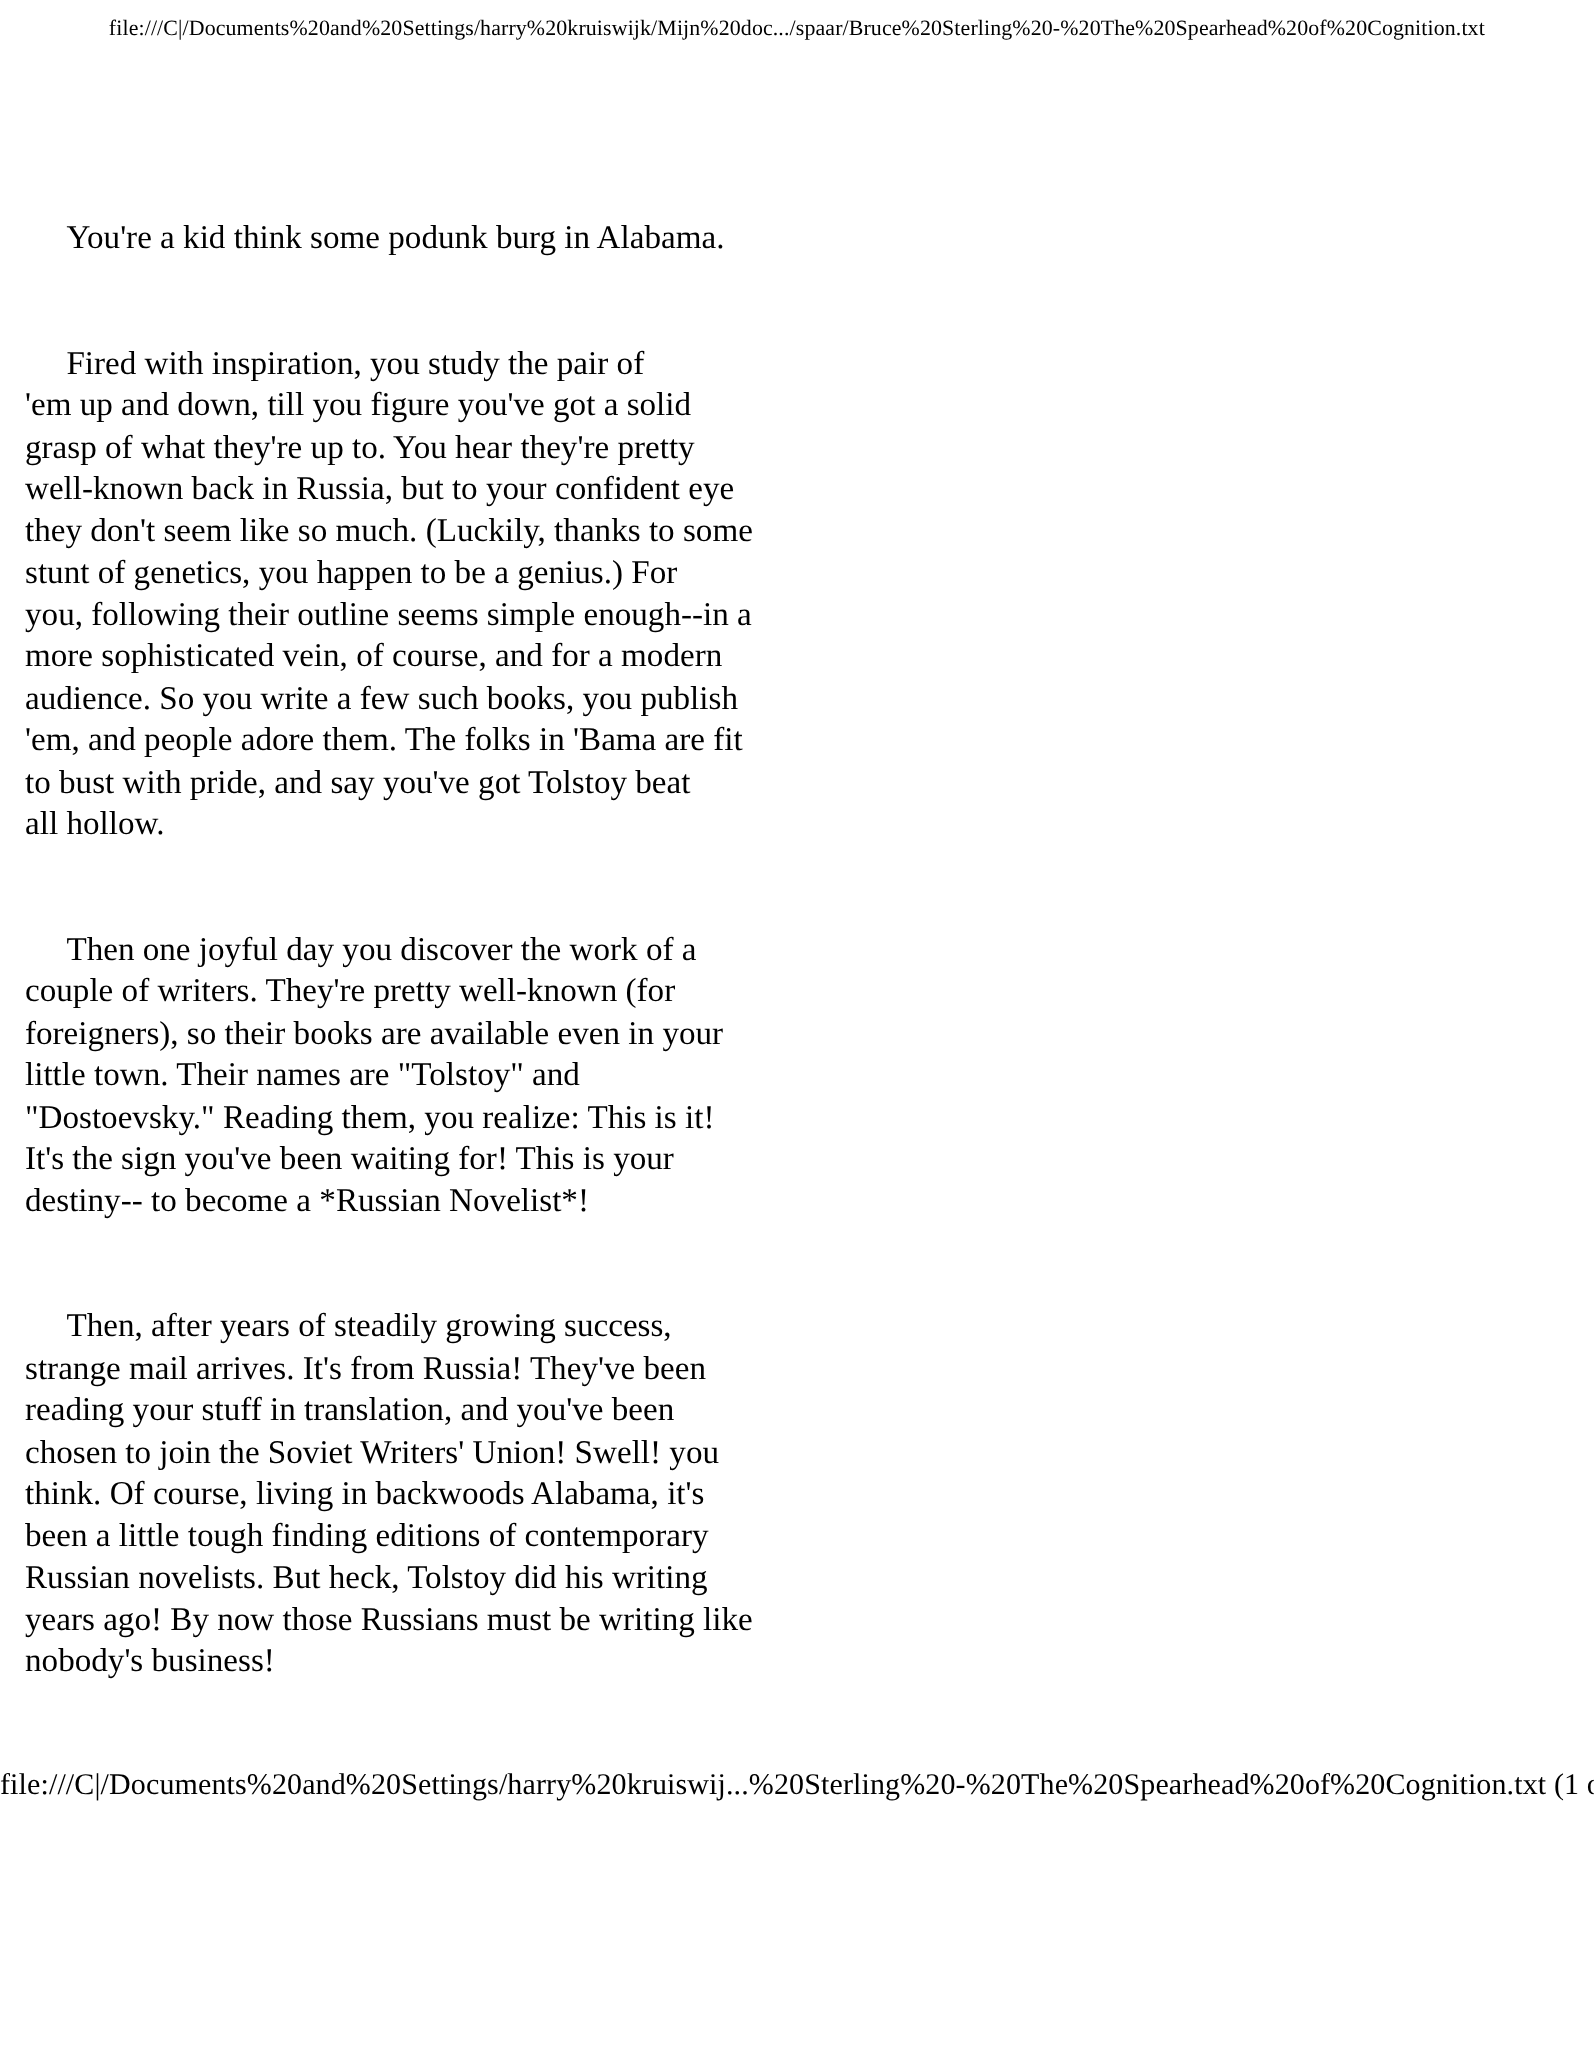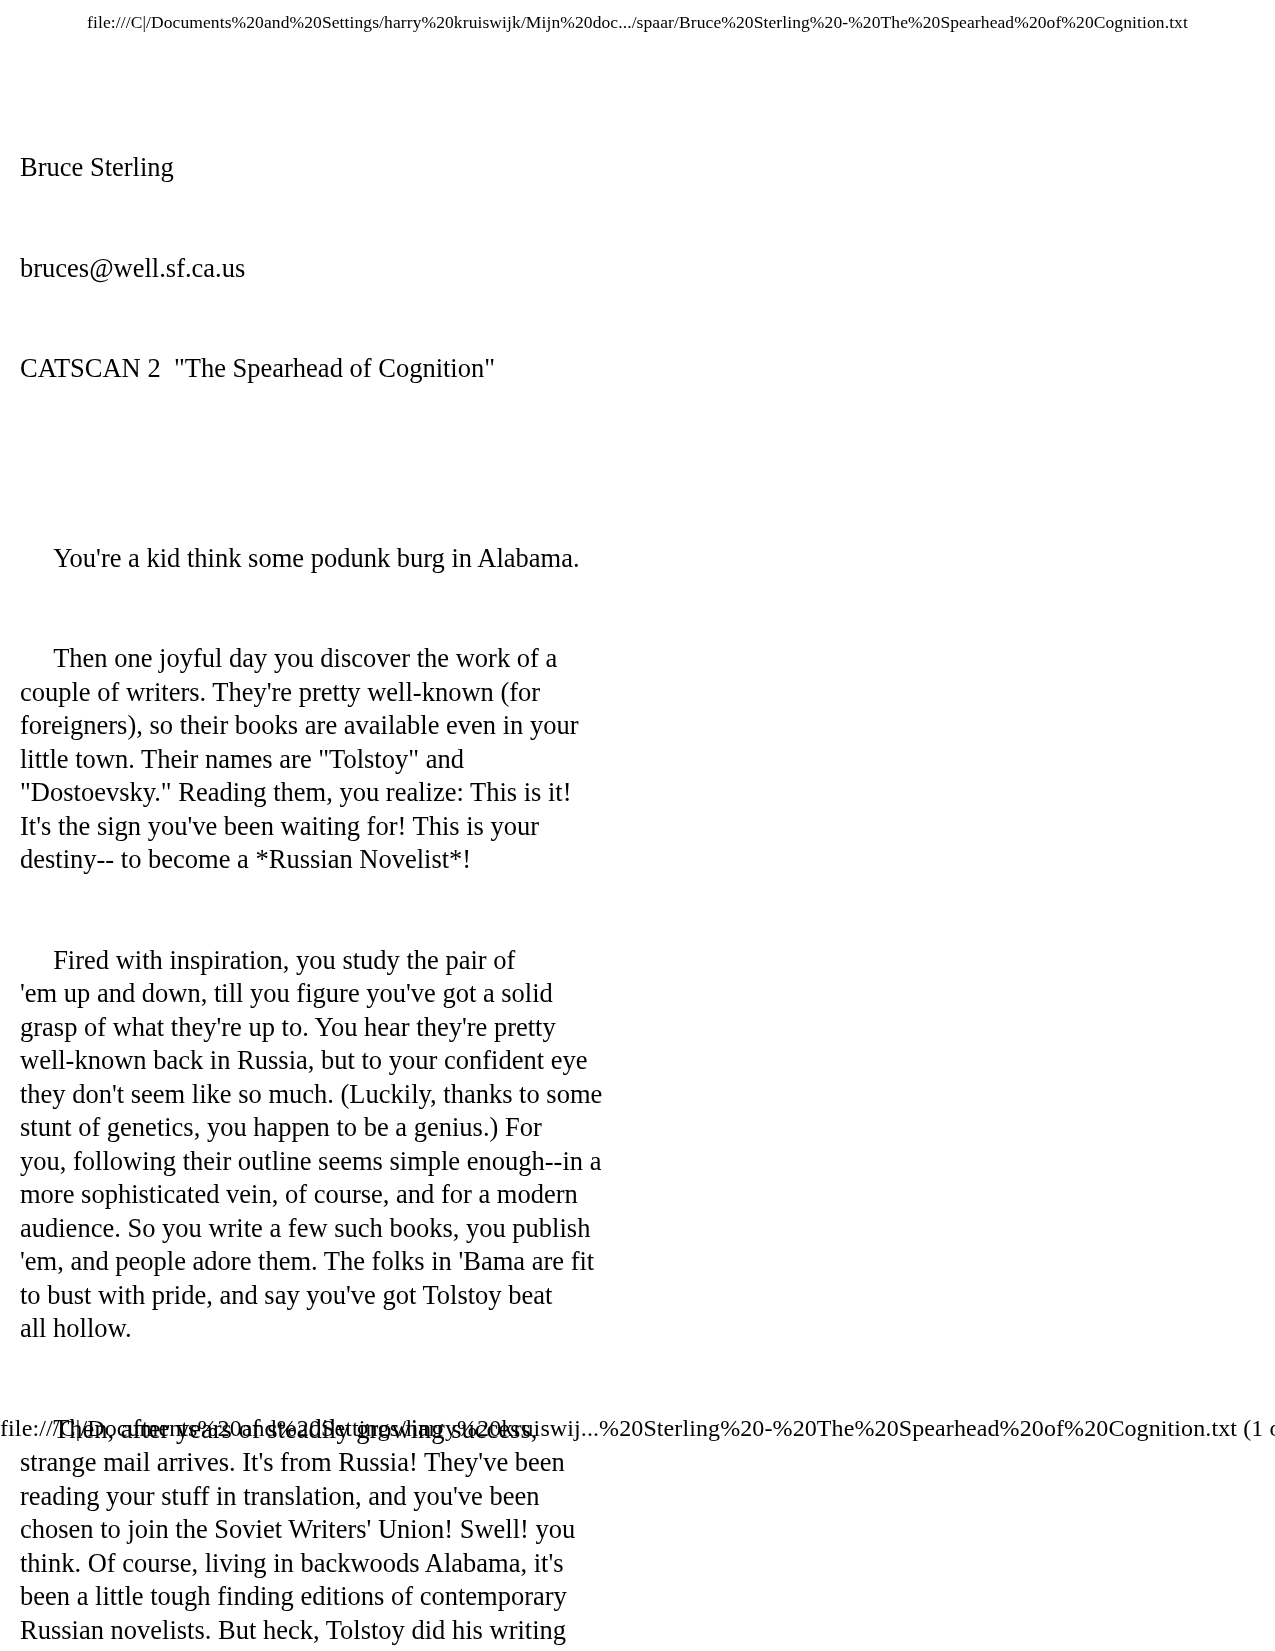--- a/index.html
+++ b/index.html
@@ -72,47 +72,42 @@
   }
 </style>
 </head>
 <body>
 
 <div class="page">
 
   <div class="header-url">file:///C|/Documents%20and%20Settings/harry%20kruiswijk/Mijn%20doc.../spaar/Bruce%20Sterling%20-%20The%20Spearhead%20of%20Cognition.txt</div>
 
   <div class="content">
-    <div class="byline">
-      <div>Bruce Sterling</div>
-      <div>bruces@well.sf.ca.us</div>
-      <div>CATSCAN 2  "The Spearhead of Cognition"</div>
-    </div>
 
     <div class="body-text">
       <div class="para">     You're a kid think some podunk burg in Alabama.</div>
-      <div class="para">     Then one joyful day you discover the work of a
-couple of writers. They're pretty well-known (for
-foreigners), so their books are available even in your
-little town. Their names are "Tolstoy" and
-"Dostoevsky." Reading them, you realize: This is it!
-It's the sign you've been waiting for! This is your
-destiny-- to become a *Russian Novelist*!</div>
       <div class="para">     Fired with inspiration, you study the pair of
 'em up and down, till you figure you've got a solid
 grasp of what they're up to. You hear they're pretty
 well-known back in Russia, but to your confident eye
 they don't seem like so much. (Luckily, thanks to some
 stunt of genetics, you happen to be a genius.) For
 you, following their outline seems simple enough--in a
 more sophisticated vein, of course, and for a modern
 audience. So you write a few such books, you publish
 'em, and people adore them. The folks in 'Bama are fit
 to bust with pride, and say you've got Tolstoy beat
 all hollow.</div>
+      <div class="para">     Then one joyful day you discover the work of a
+couple of writers. They're pretty well-known (for
+foreigners), so their books are available even in your
+little town. Their names are "Tolstoy" and
+"Dostoevsky." Reading them, you realize: This is it!
+It's the sign you've been waiting for! This is your
+destiny-- to become a *Russian Novelist*!</div>
       <div class="para">     Then, after years of steadily growing success,
 strange mail arrives. It's from Russia! They've been
 reading your stuff in translation, and you've been
 chosen to join the Soviet Writers' Union! Swell! you
 think. Of course, living in backwoods Alabama, it's
 been a little tough finding editions of contemporary
 Russian novelists. But heck, Tolstoy did his writing
 years ago! By now those Russians must be writing like
 nobody's business!</div>
       

